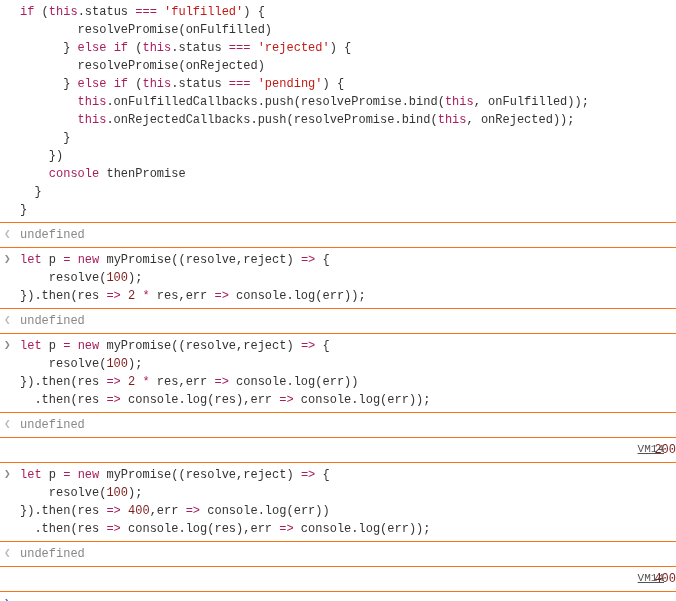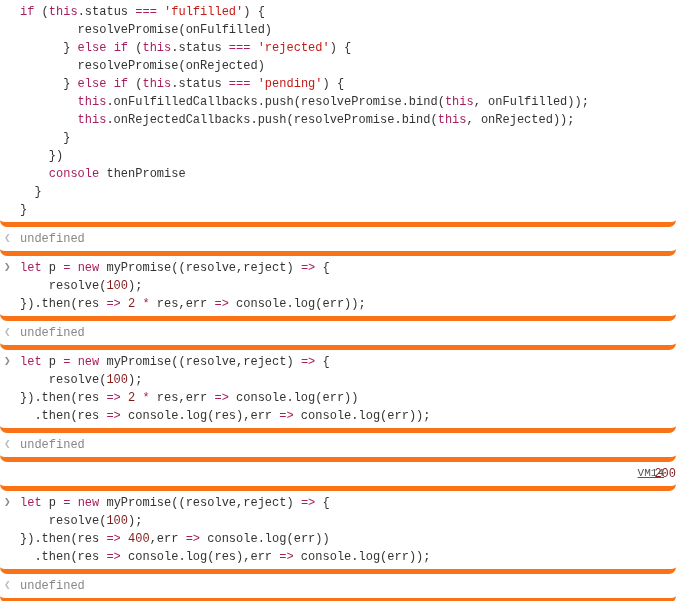--- a/index.html
+++ b/index.html
@@ -5,24 +5,23 @@
     * { margin: 0; padding: 0; box-sizing: border-box; }
     body {
       font-family: Consolas, Menlo, Monaco, "Courier New", monospace;
       font-size: 12px;
       line-height: 1.5;
       background: #fff;
       color: #333;
       width: 676px;
     }
     .entry {
-      border-bottom: 5px solid #f97316;
+      border-bottom: 1px solid #f97316;
       padding: 3px 0 3px 20px;
       position: relative;
-      border-radius: 7px;
     }
     .entry.input::before {
       content: "\276F";
       position: absolute;
       left: 4px;
       top: 3px;
       color: #888;
       font-size: 11px;
     }
     .entry.output::before {

